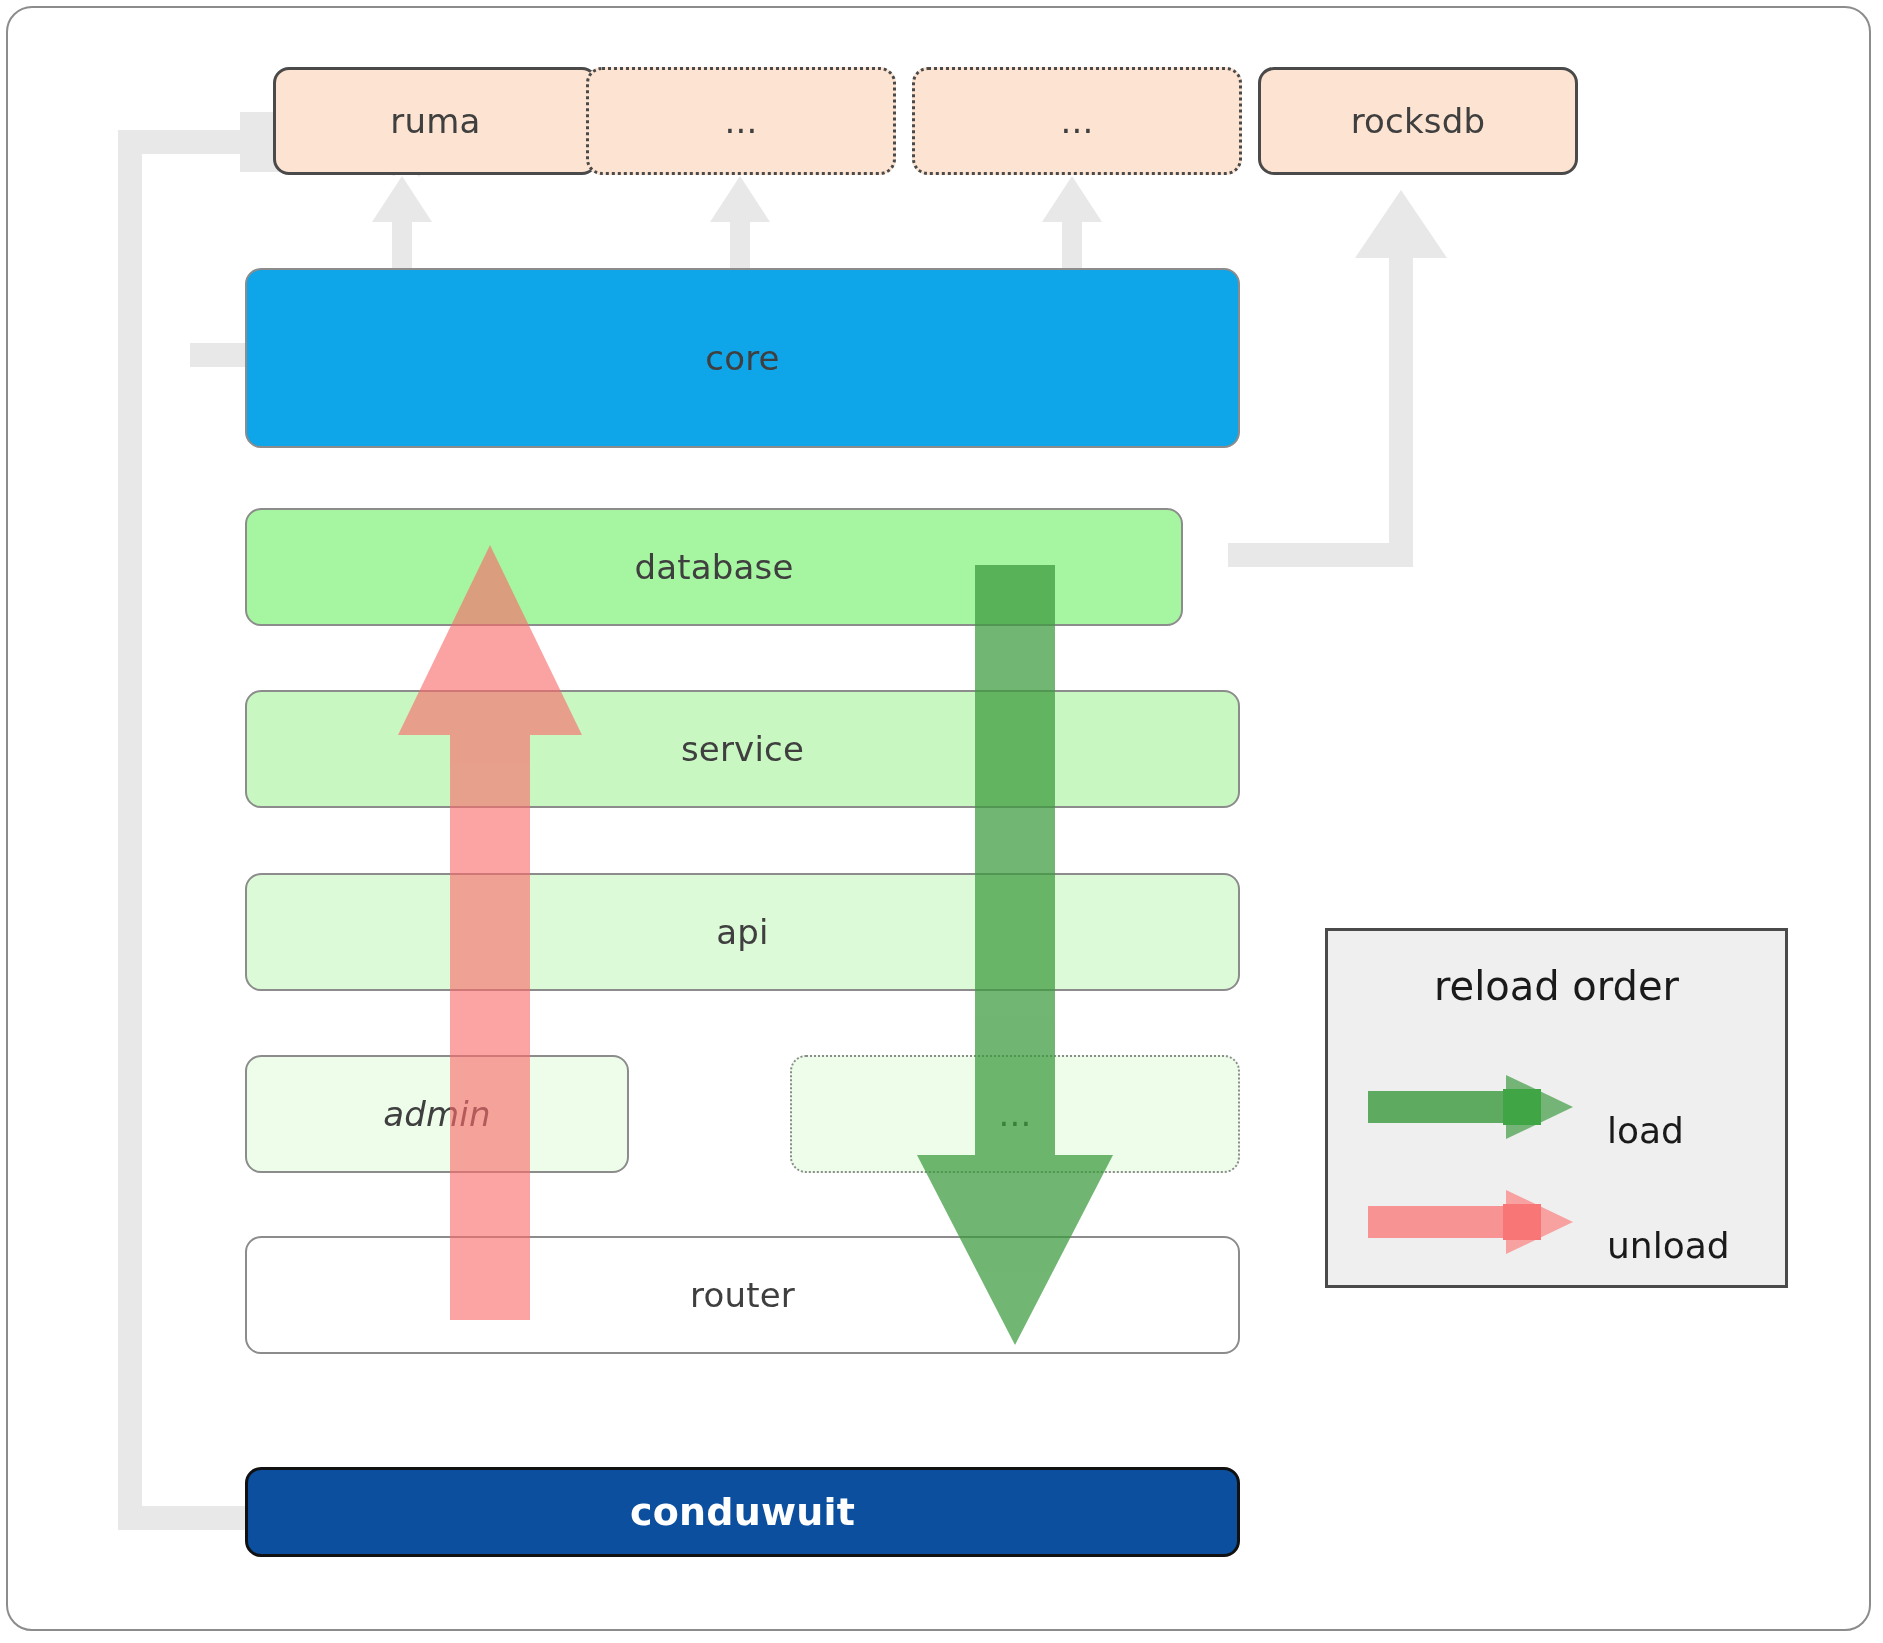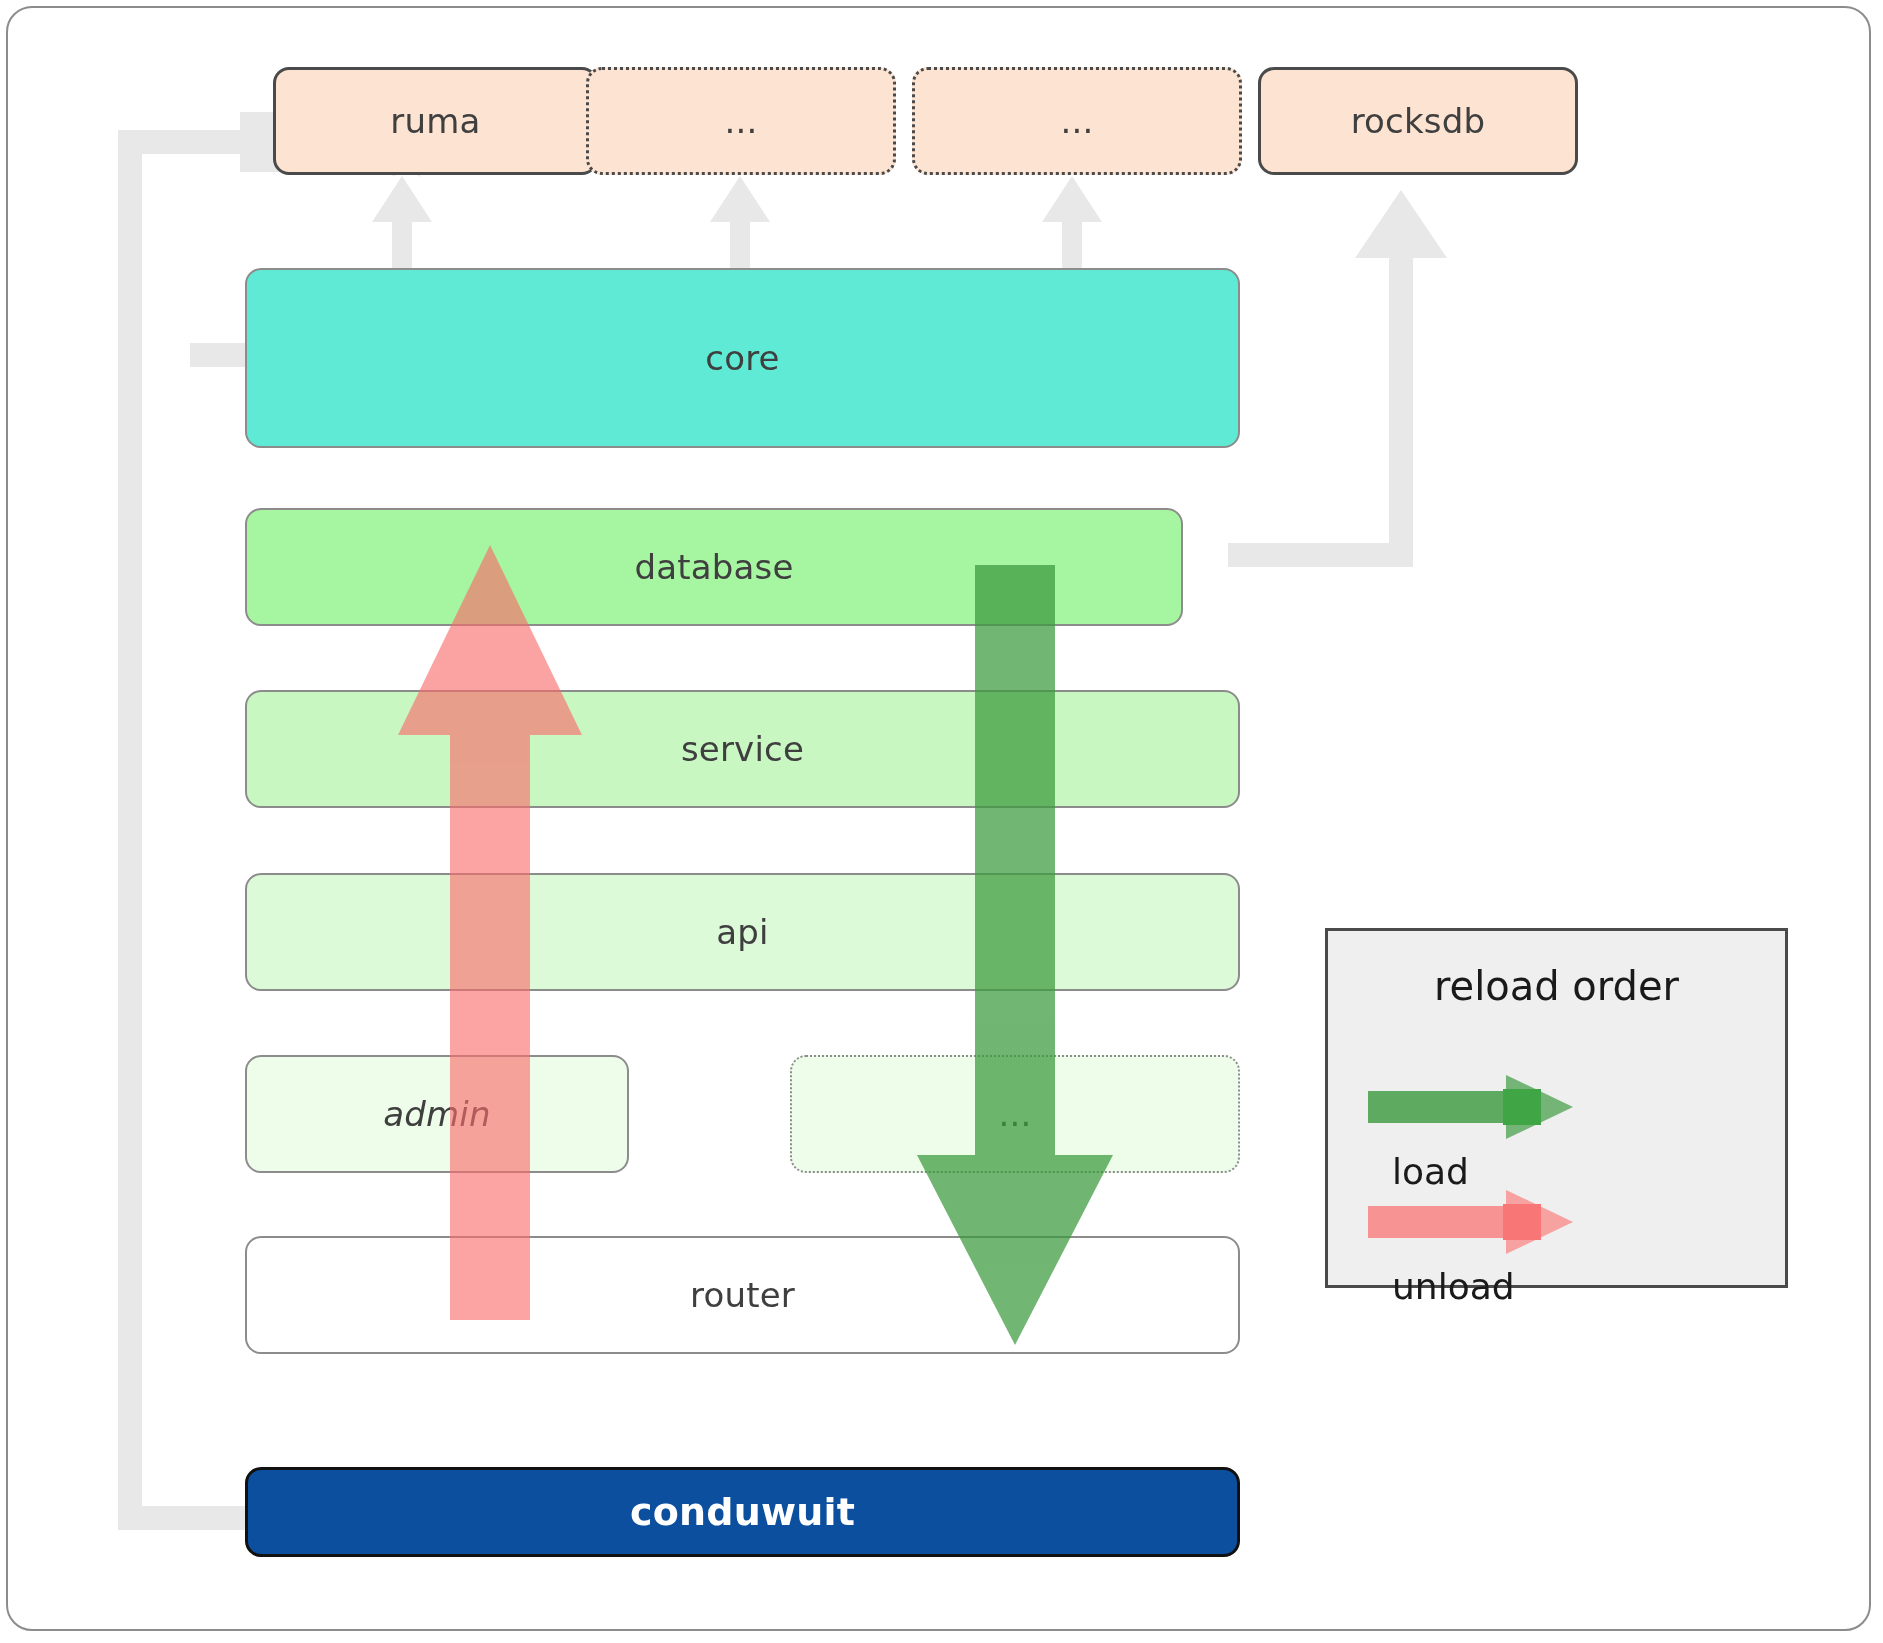--- a/index.html
+++ b/index.html
@@ -50,21 +50,21 @@
     height: 108px;
     top: 67px;
   }
   .dep.dotted {
     border: 3px dotted #4a4a4a;
     background: #fde3d1;
   }
 
   
   .core {
-    background: #5eead4;
+    background: #0ea5e9;
     border: 2px solid #8c8c8c;
     border-radius: 16px;
   }
 
   
   .layer {
     border: 2px solid #8c8c8c;
     border-radius: 16px;
   }
   .layer.dotted {
@@ -114,22 +114,21 @@
     text-align: center;
     font-size: 40px;
     color: #1a1a1a;
   }
   .legend-row {
     position: absolute;
     left: 40px;
     width: 400px;
     height: 90px;
     display: flex;
-    align-items: flex-start;
-    flex-direction: column;
+    align-items: flex-end;
   }
   .legend-label {
     font-size: 36px;
     color: #1a1a1a;
     margin-left: 24px;
   }
   .legend-arrow { width: 215px; height: 90px; flex: none; }
 </style>
 </head>
 <body>

